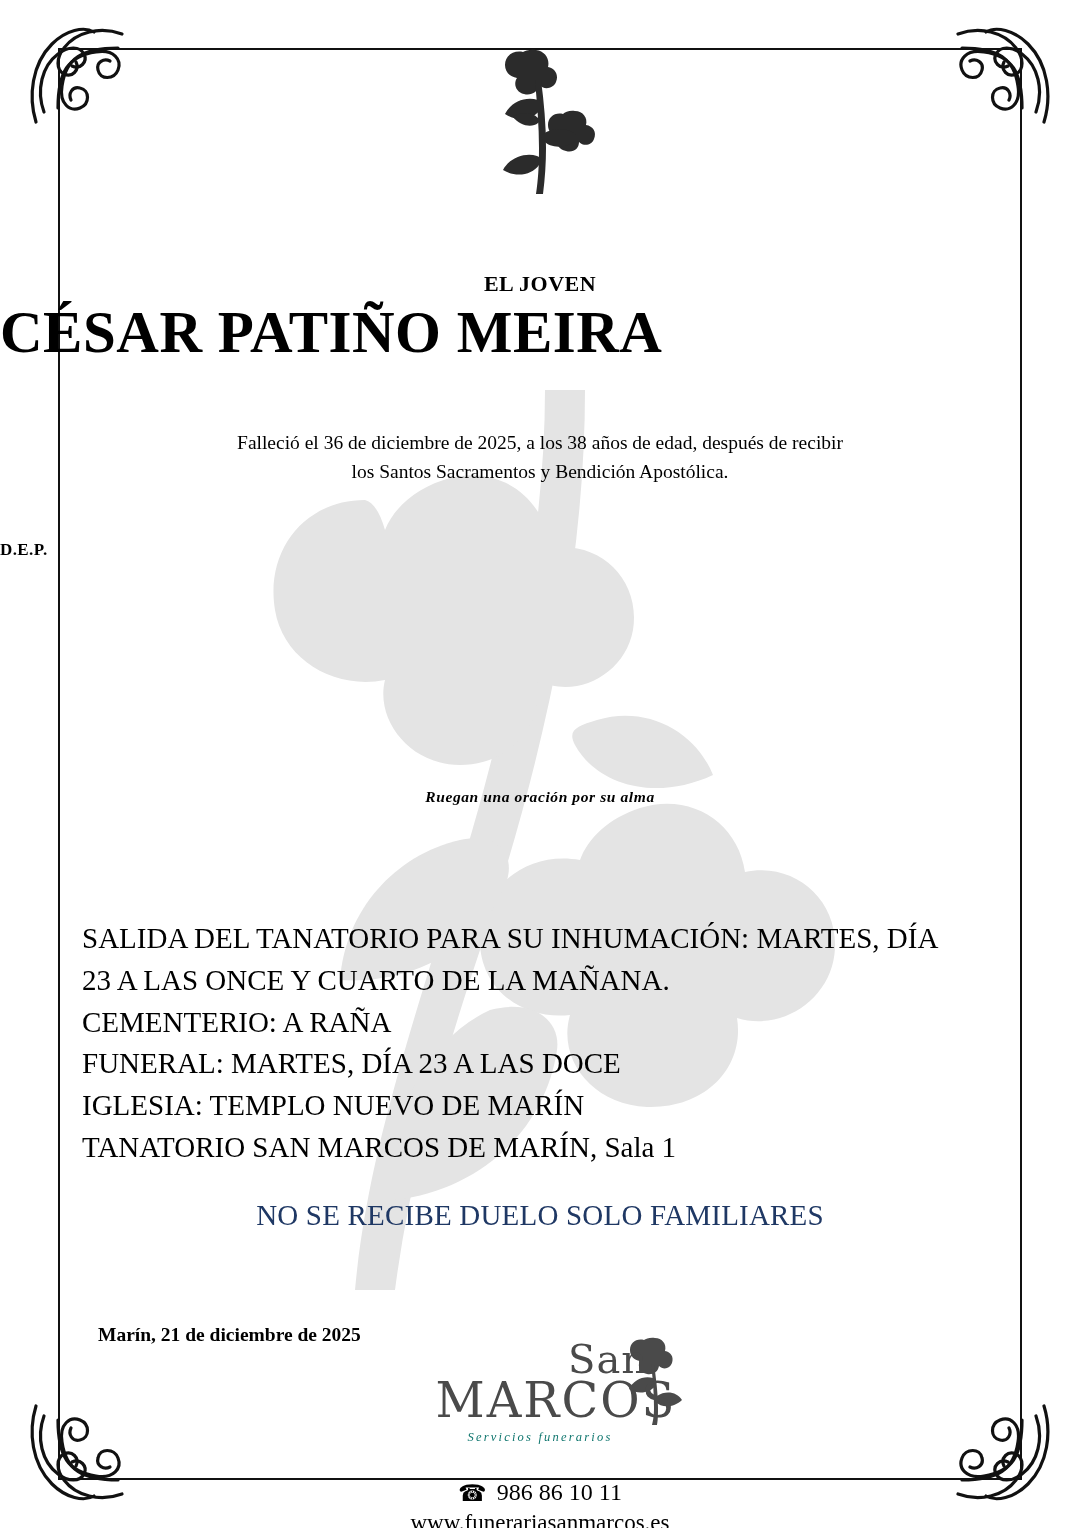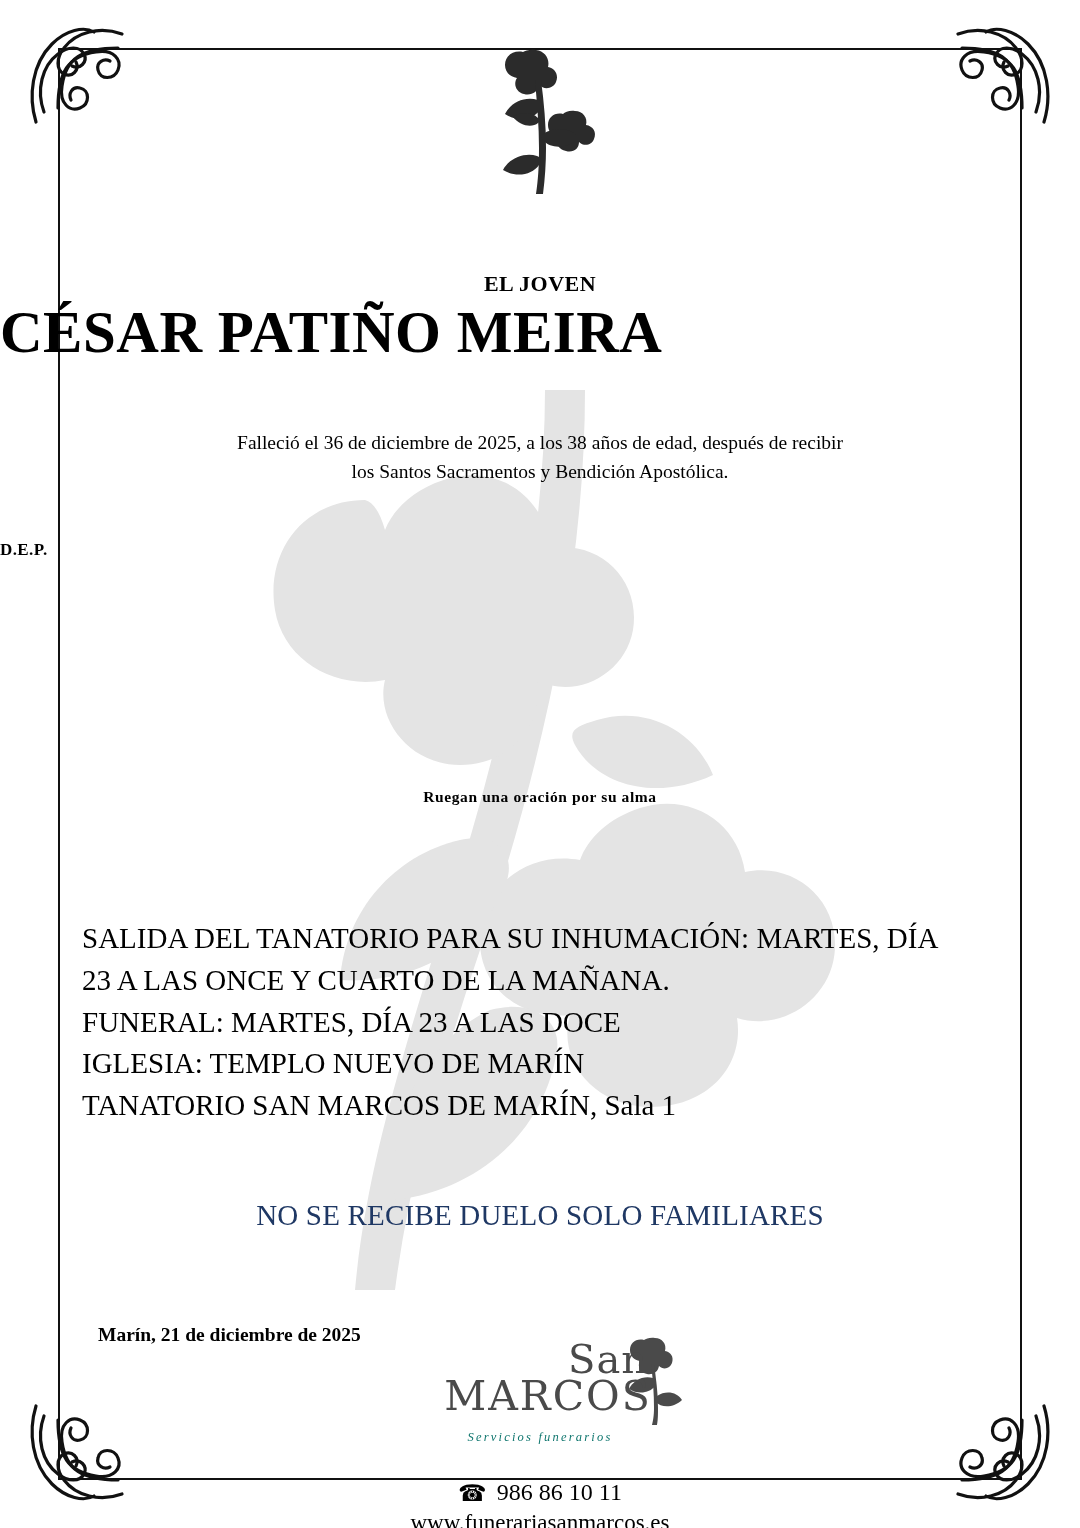--- a/index.html
+++ b/index.html
@@ -129,20 +129,21 @@
   }
   .family .fline { white-space: nowrap; }
 
   .ruegan {
     position: absolute;
     top: 788px;
     left: 0;
     width: 100%;
     text-align: center;
     font-size: 15.5px;
+    font-style: italic;
     font-weight: bold;
     letter-spacing: 0.6px;
   }
 
   .details {
     position: absolute;
     top: 918px;
     left: 82px;
     width: 910px;
     font-size: 29px;
@@ -181,25 +182,25 @@
     position: absolute;
     right: 22px;
     top: 6px;
     font-size: 40px;
     color: #4a4a4a;
     font-family: "DejaVu Serif", serif;
     letter-spacing: 1px;
   }
   .logo-marcos {
     position: absolute;
-    left: 8px;
+    left: 16px;
     top: 42px;
     width: 100%;
     text-align: center;
-    font-size: 41px;
+    font-size: 48px;
     color: #4a4a4a;
     font-family: "DejaVu Serif", serif;
     letter-spacing: 2px;
   }
   .logo-sub {
     position: absolute;
     left: 0;
     top: 100px;
     width: 100%;
     text-align: center;
@@ -324,20 +325,21 @@
     </div>
 
     <div class="dep">D.E.P.</div>
 
 
     <div class="ruegan">Ruegan una oración por su alma</div>
 
     <div class="details">
       <div>SALIDA DEL TANATORIO PARA SU INHUMACIÓN: MARTES, DÍA</div>
       <div>23 A LAS ONCE Y CUARTO DE LA MAÑANA.</div>
+      <div>CEMENTERIO: A RAÑA</div>
       <div>FUNERAL: MARTES, DÍA 23 A LAS DOCE</div>
       <div>IGLESIA: TEMPLO NUEVO DE MARÍN</div>
       <div>TANATORIO SAN MARCOS DE MARÍN, Sala 1</div>
     </div>
 
     <div class="notice">NO SE RECIBE DUELO SOLO FAMILIARES</div>
 
     <div class="place-date">Marín, 21 de diciembre de 2025</div>
 
     <div class="logo">

